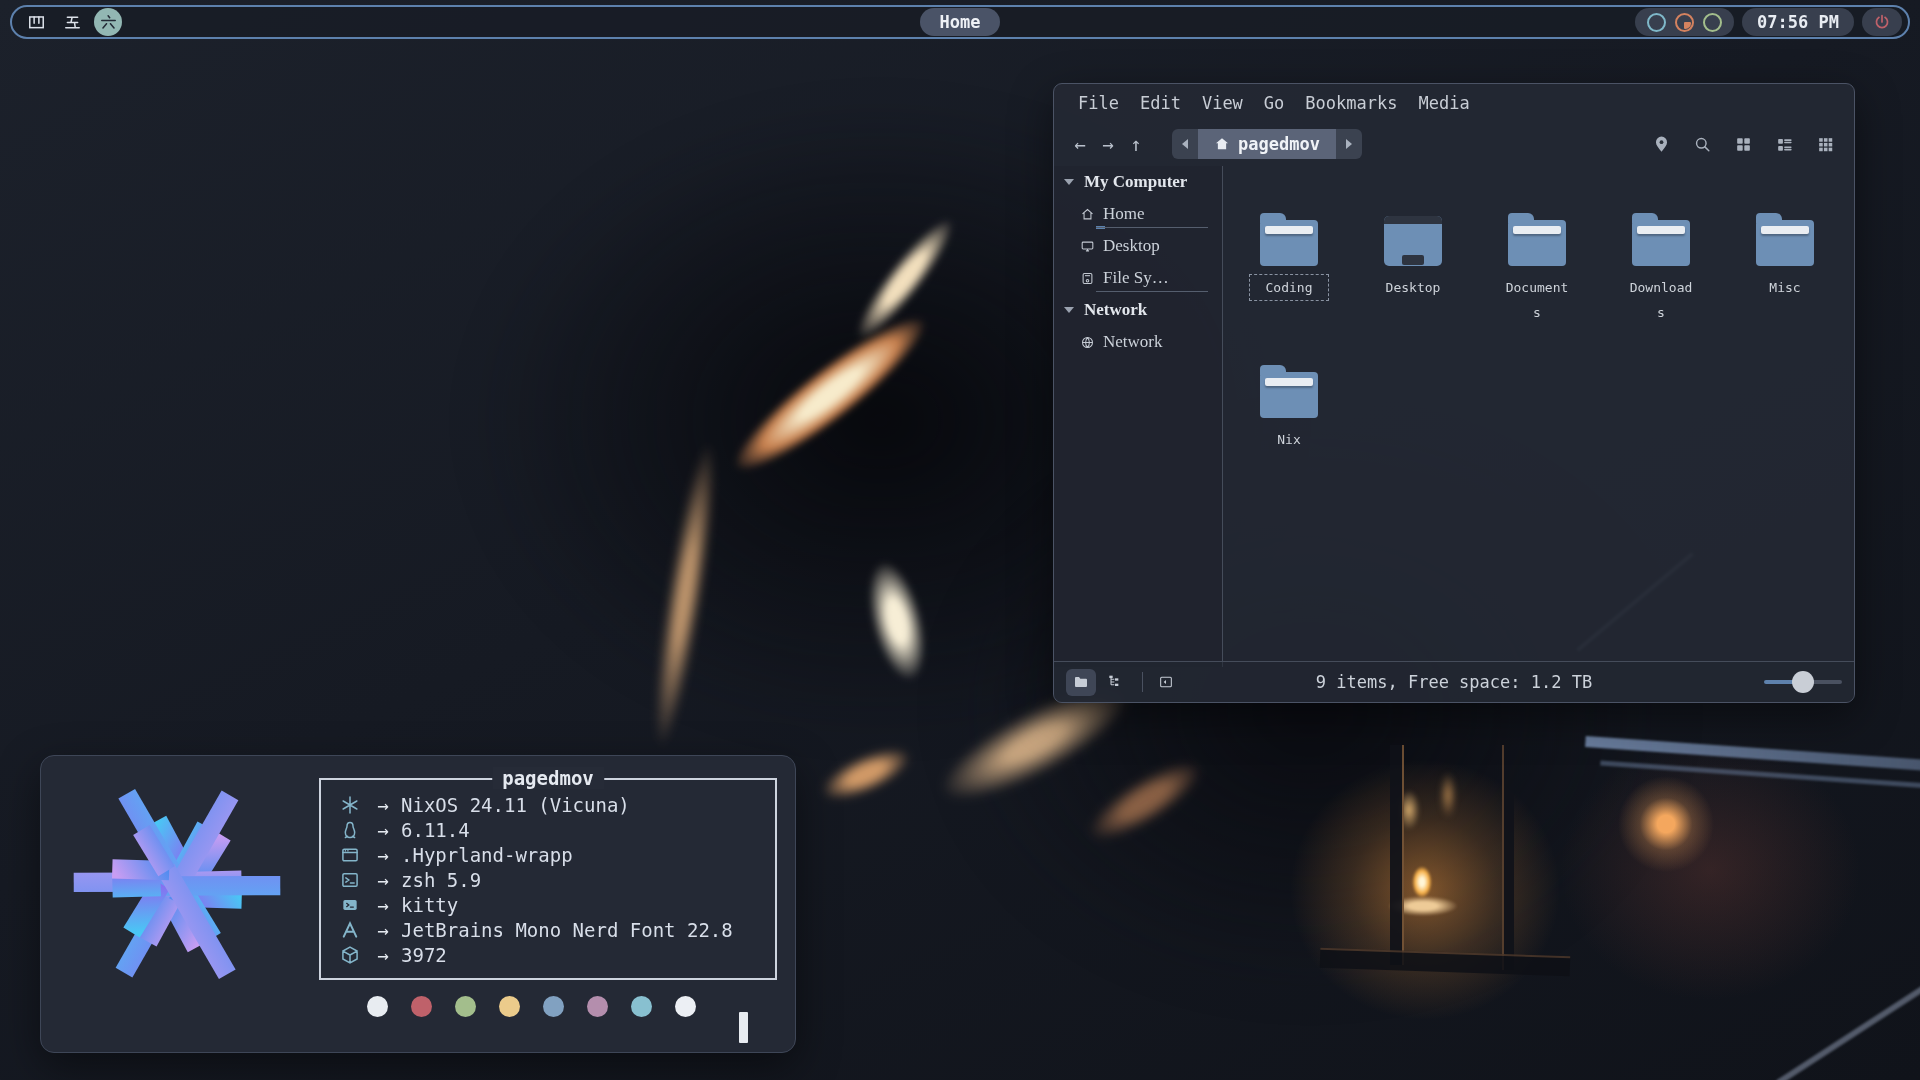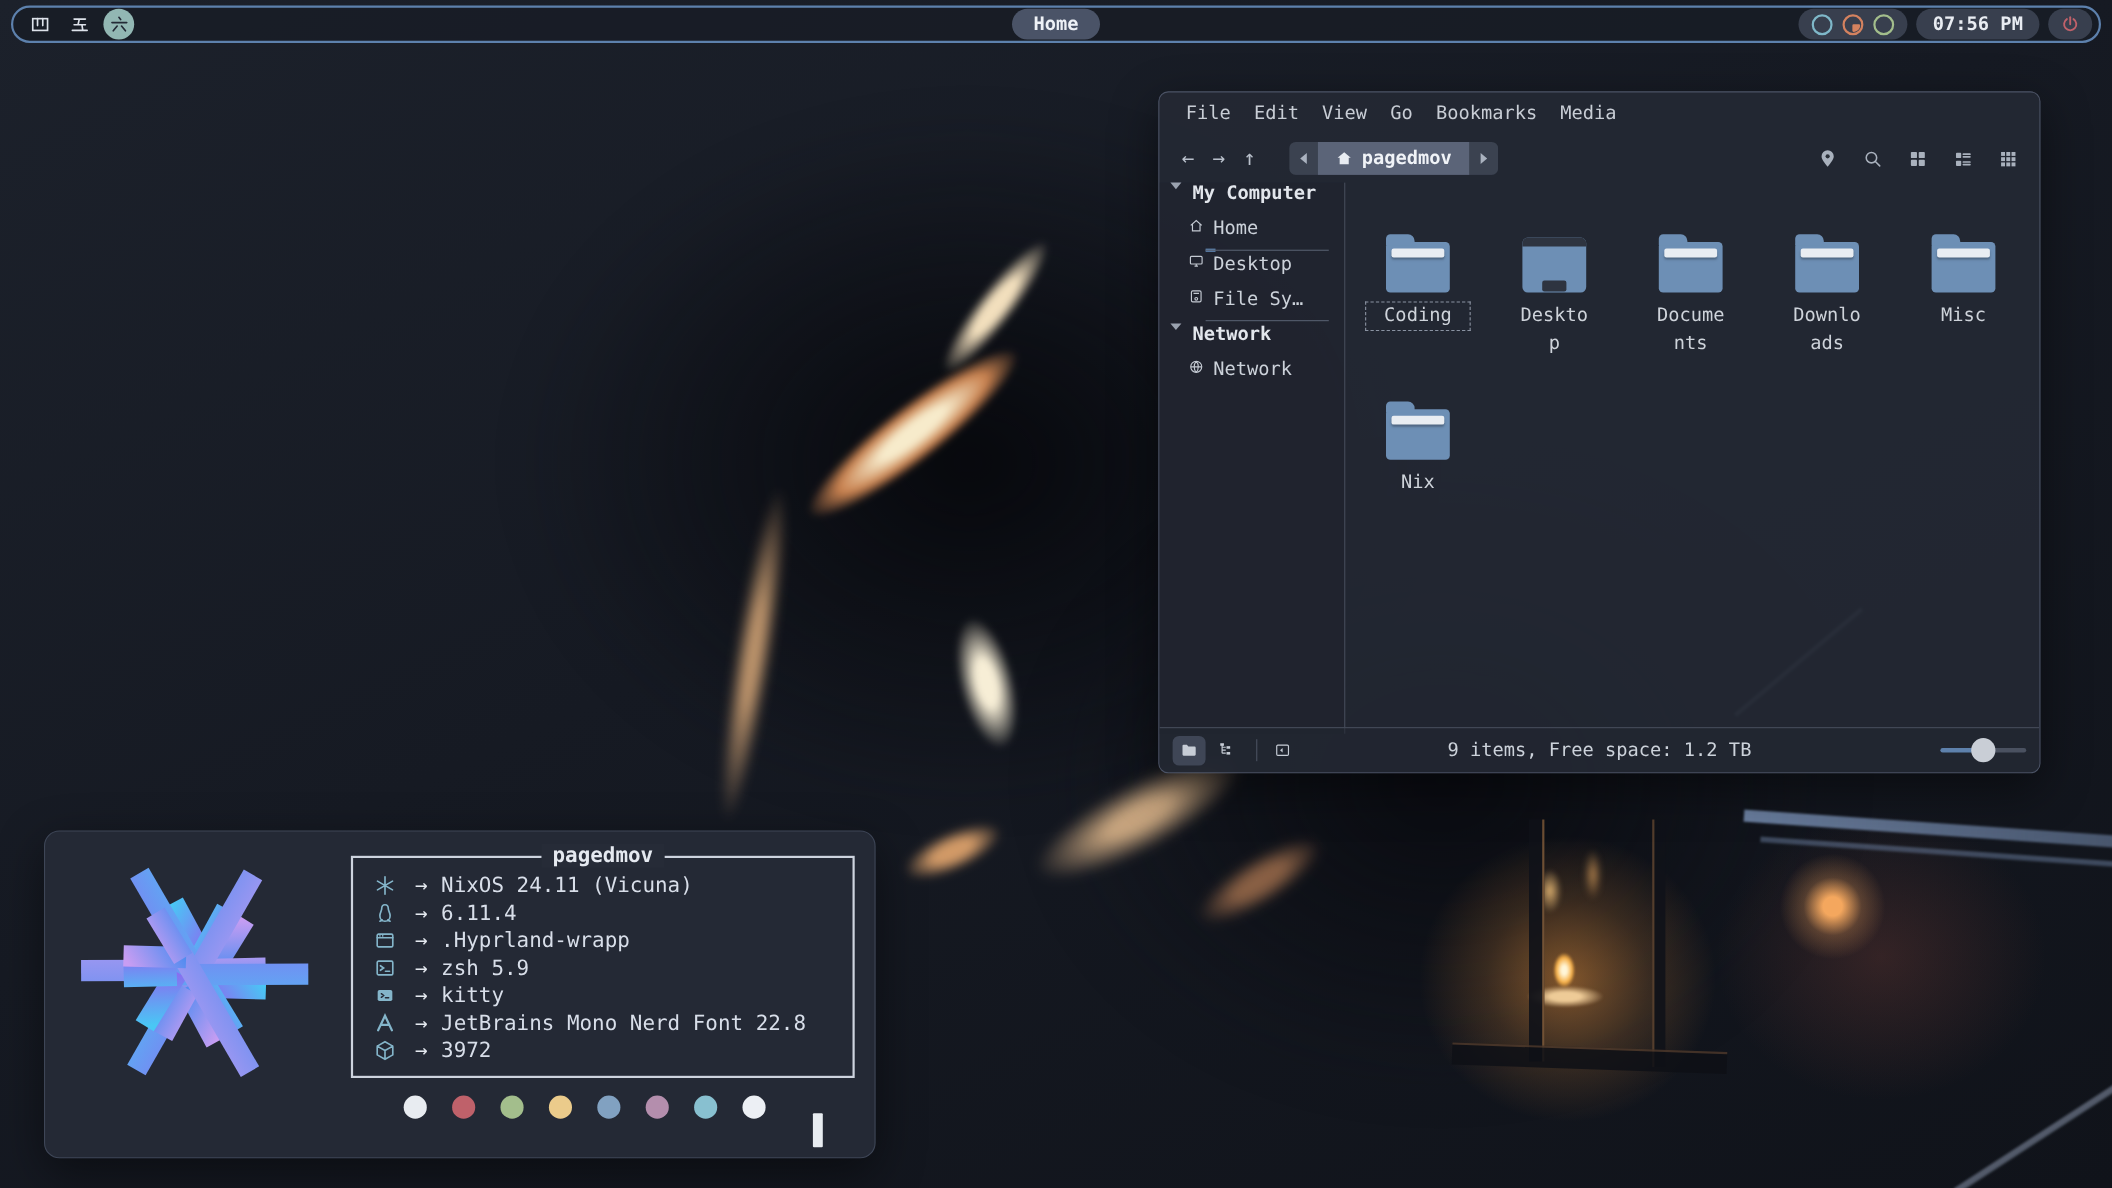--- a/index.html
+++ b/index.html
@@ -101,33 +101,33 @@
   .path-seg { background:#5b6478; display:flex; align-items:center; gap:8px; padding:0 16px;
     color:#f0f3f7; font-weight:bold; font-size:17px; }
   .path-seg svg { width:16px; height:16px; fill:#e8ecf2; }
   .tool-icons { margin-left:auto; display:flex; align-items:center; gap:15px; padding-right:4px; }
   .tbtn { width:26px; height:26px; display:flex; align-items:center; justify-content:center; }
   .tbtn svg { width:19px; height:19px; stroke:#a9b1bd; fill:none; stroke-width:1.8; stroke-linecap:round; }
   .tbtn svg .fill { fill:#a9b1bd; stroke:none; }
   .fm-body { position:absolute; top:82px; left:0; right:0; bottom:35px; display:flex; }
   .fm-sidebar { width:169px; background:rgba(30,34,44,.45); border-right:1px solid #454c5a;
     padding-top:0; font-size:17px; }
-  .sb-row { height:32px; display:flex; gap:8px; padding-left:26px; position:relative; }
+  .sb-row { height:32px; display:flex; align-items:center; gap:8px; padding-left:26px; position:relative;font-family:Liberation Serif, serif; }
   .sb-row.header { padding-left:10px; font-weight:bold; color:#e2e6ec; }
   .sb-row .exp { width:0; height:0; border-left:5px solid transparent; border-right:5px solid transparent;
     border-top:6px solid #9aa2af; margin-right:2px; }
   .sb-row svg { width:15px; height:15px; stroke:#c3c9d2; fill:none; stroke-width:1.7; flex:none; }
   .sb-row.underlined::after { content:""; position:absolute; left:42px; right:14px; bottom:2px;
     height:1px; background:#555e6e; }
   .sb-row.underlined .tick { position:absolute; left:42px; bottom:1px; width:9px; height:3px; background:#5b81ad; }
   .fm-files { flex:1; padding:26px 0 0 4px; display:grid; grid-template-columns:repeat(5,124px);
     grid-auto-rows:152px; }
   .fitem { display:flex; flex-direction:column; align-items:center; padding-top:10px; }
   .fitem .iconwrap { height:64px; display:flex; align-items:flex-end; justify-content:center; }
-  .flabel { margin-top:8px; font-size:17px; color:#ced3da; text-align:center; max-width:100px;
+  .flabel { margin-top:8px; font-size:13px; color:#ced3da; text-align:center; max-width:100px;
     word-break:break-all; line-height:25px; padding:0 16px; border:1px dashed transparent; }
   .fitem.selected .flabel { border-color:#8a93a2; }
   .folder { position:relative; width:58px; height:46px; background:#6d8fb5; border-radius:4px; }
   .folder::before { content:""; position:absolute; left:0; top:-7px; width:26px; height:10px;
     background:#6d8fb5; border-radius:4px 6px 0 0; }
   .folder::after { content:""; position:absolute; left:5px; top:6px; right:5px; height:8px;
     background:#e9edf2; border-radius:2px; box-shadow:0 2px 2px rgba(20,25,35,.35); }
   .desktopicon { position:relative; width:58px; height:50px; background:#6d8fb5; border-radius:5px; overflow:visible; }
   .desktopicon::before { content:""; position:absolute; left:0; top:0; right:0; height:8px;
     background:#2e3440; border-radius:5px 5px 0 0; }

